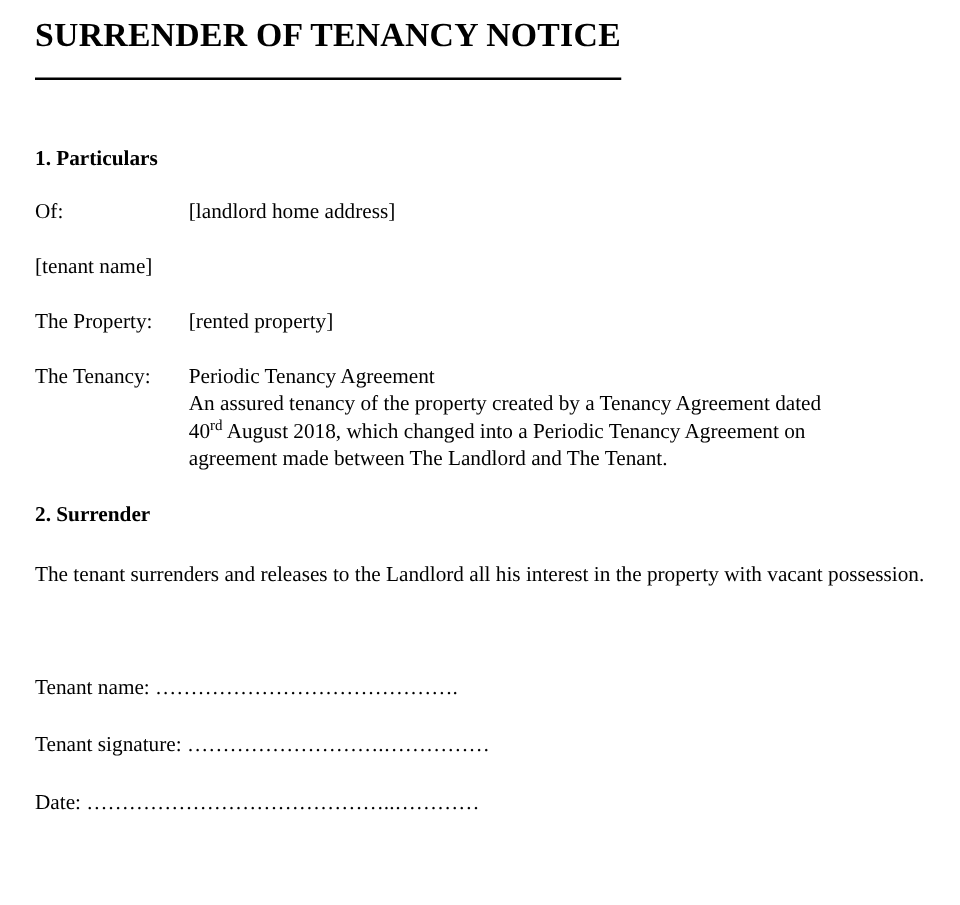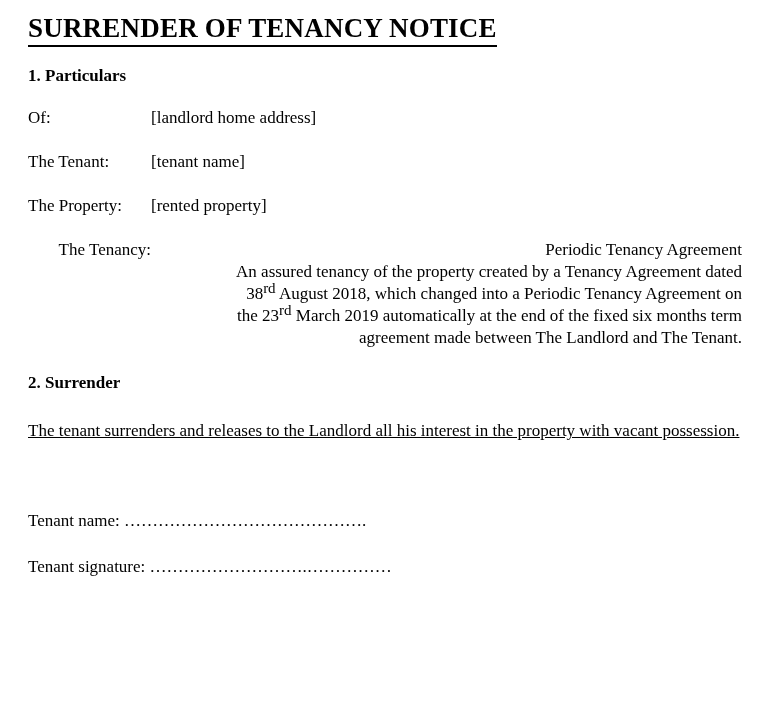--- a/index.html
+++ b/index.html
@@ -18,52 +18,51 @@
   .page {
     padding: 12px 26px 0 28px;
   }
   .title {
     display: inline-block;
     font-size: 27px;
     font-weight: bold;
     line-height: 1.2;
     letter-spacing: 0.2px;
     border-bottom: 2.5px solid #000;
-    padding-bottom: 1px;
+    padding-bottom: 18px;
     margin: 0;
   }
   .heading {
     font-weight: bold;
     line-height: 22px;
   }
-  .h-particulars { margin-top: 18px; }
+  .h-particulars { margin-top: 52px; }
   .h-surrender  { margin-top: 23px; font-family: Liberation Serif, serif; }
   .rows { margin-top: 20px; }
   .row {
     display: flex;
     line-height: 22px;
     margin-bottom: 22px;
   }
-  .row:last-child { margin-bottom: 0; text-align: right; }
+  .row:last-child { margin-bottom: 0; }
   .row .label {
     flex: 0 0 123px;
     width: 123px;
   }
   .row .value { flex: 1; }
   .tline { white-space: nowrap; }
   sup {
-    font-size: 15px;
+    font-size: 12px;
     line-height: 0;
     vertical-align: 6px;
   }
   .para {
     margin: 26px 0 0 0;
     line-height: 22px;
     max-width: 714px;
-    text-decoration: underline;
   }
   .sigblock { margin-top: 68px; }
   .sigrow {
     line-height: 22px;
     margin-bottom: 24px;
     white-space: nowrap;
     font-family: Liberation Serif, serif;
   }
 </style>
 </head>
@@ -77,36 +76,34 @@
 
   <div class="rows">
 
 
     <div class="row">
       <div class="label">Of:</div>
       <div class="value">[landlord home address]</div>
     </div>
 
     <div class="row">
-      <div class="label">The Tenant:</div>
       <div class="value">[tenant name]</div>
     </div>
 
     <div class="row">
       <div class="label">The Property:</div>
       <div class="value">[rented property]</div>
     </div>
 
     <div class="row">
       <div class="label">The Tenancy:</div>
       <div class="value">
         <div class="tline">Periodic Tenancy Agreement</div>
         <div class="tline">An assured tenancy of the property created by a Tenancy Agreement dated</div>
-        <div class="tline"><span>38</span><sup>rd</sup><span> August 2018, which changed into a Periodic Tenancy Agreement on</span></div>
-        <div class="tline"><span>the 23</span><sup>rd</sup><span> March 2019 automatically at the end of the fixed six months term</span></div>
+        <div class="tline"><span>40</span><sup>rd</sup><span> August 2018, which changed into a Periodic Tenancy Agreement on</span></div>
         <div class="tline">agreement made between The Landlord and The Tenant.</div>
       </div>
     </div>
 
   </div>
 
   <div class="heading h-surrender">2. Surrender</div>
 
   <p class="para">The tenant surrenders and releases to the Landlord all his interest in the property with vacant possession.</p>
 
@@ -115,16 +112,20 @@
     <div class="sigrow">
       <span>Tenant name:</span>
       <span>…………………………………….</span>
     </div>
 
     <div class="sigrow">
       <span>Tenant signature:</span>
       <span>……………………….……………</span>
     </div>
 
+    <div class="sigrow">
+      <span>Date:</span>
+      <span>……………………………………..…………</span>
+    </div>
 
   </div>
 
 </div>
 
 </body></html>

